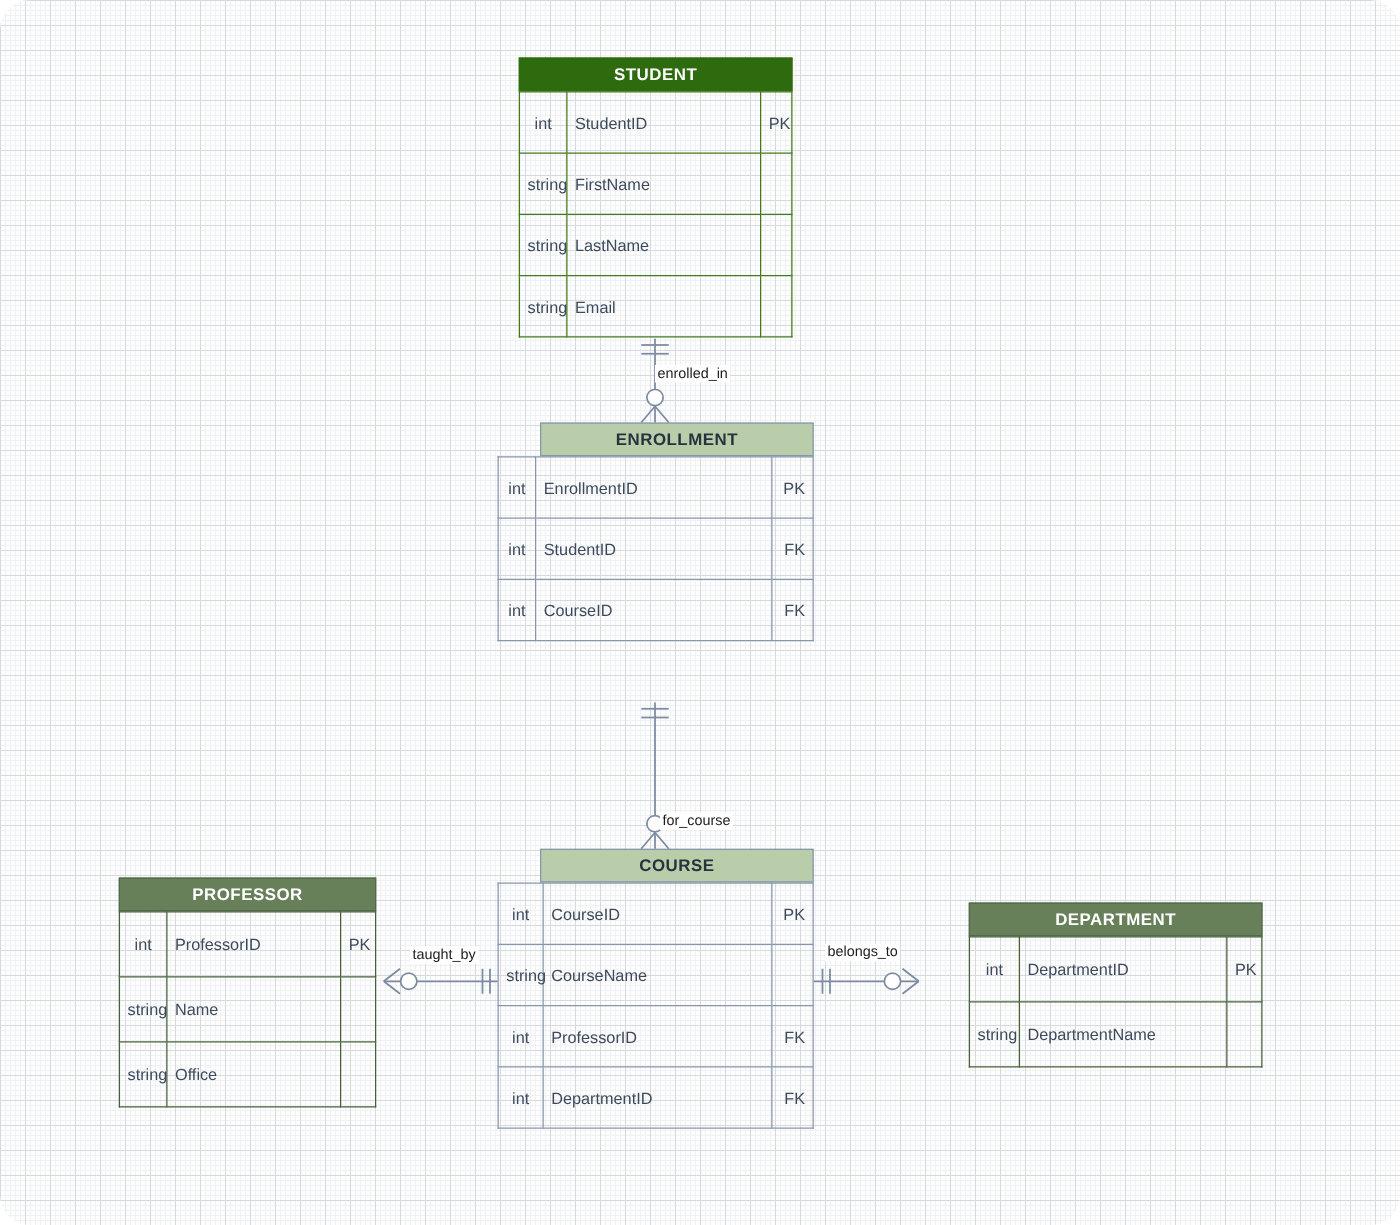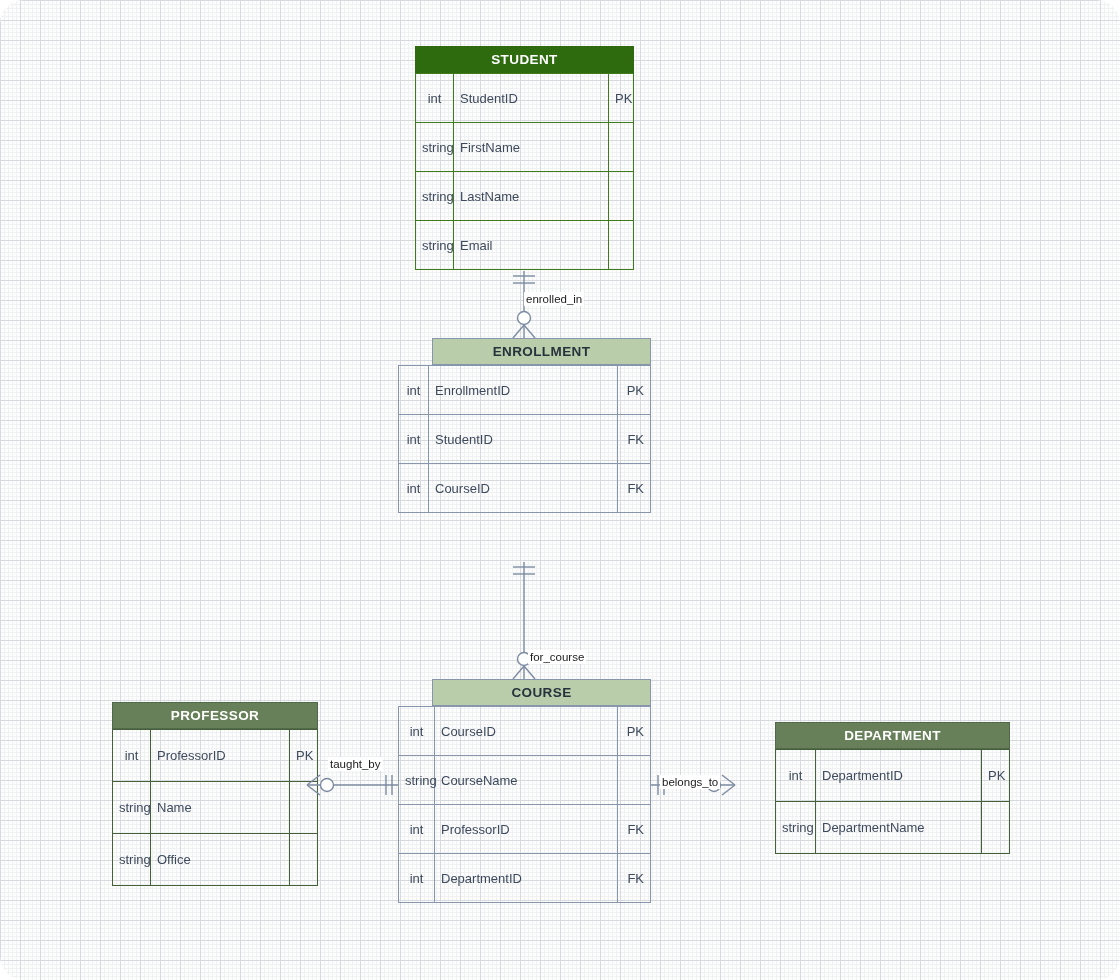--- a/index.html
+++ b/index.html
@@ -204,21 +204,21 @@
       </tr>
       <tr style="height:49px;">
         <td class="col-type">int</td>
         <td class="col-name">DepartmentID</td>
         <td class="col-key">FK</td>
       </tr>
     </tbody>
       </table>
   </div>
 
-  <div class="entity theme-sage" style="left:92px; top:702px; width:226px;padding-left:20px;">
+  <div class="entity theme-sage" style="left:75px; top:702px; width:226px;padding-left:20px;">
     <div class="ent-title">PROFESSOR</div>
     <table>
       <tbody>
           <tr style="height:52px;">
         <td class="col-type" style="width:38px;">int</td>
         <td class="col-name">ProfessorID</td>
         <td class="col-key" style="width:28px;">PK</td>
       </tr>
       <tr style="height:52px;">
         <td class="col-type">string</td>
@@ -291,15 +291,15 @@
         <circle cx="714" cy="785" r="6.5" fill="#ffffff"></circle>
         <line x1="735" y1="785" x2="722" y2="775"></line>
         <line x1="735" y1="785" x2="722" y2="795"></line>
       </g>
     </g>
   </svg>
 
   <div class="rel-label" style="left:524px; top:292px;">enrolled_in</div>
   <div class="rel-label" style="left:528px; top:609px;margin-top:41px;">for_course</div>
   <div class="rel-label" style="left:328px; top:757px;">taught_by</div>
-  <div class="rel-label" style="left:660px; top:775px;">belongs_to</div>
+  <div class="rel-label" style="left:660px; top:755px;">belongs_to</div>
 
 </div>
 
 </body></html>

